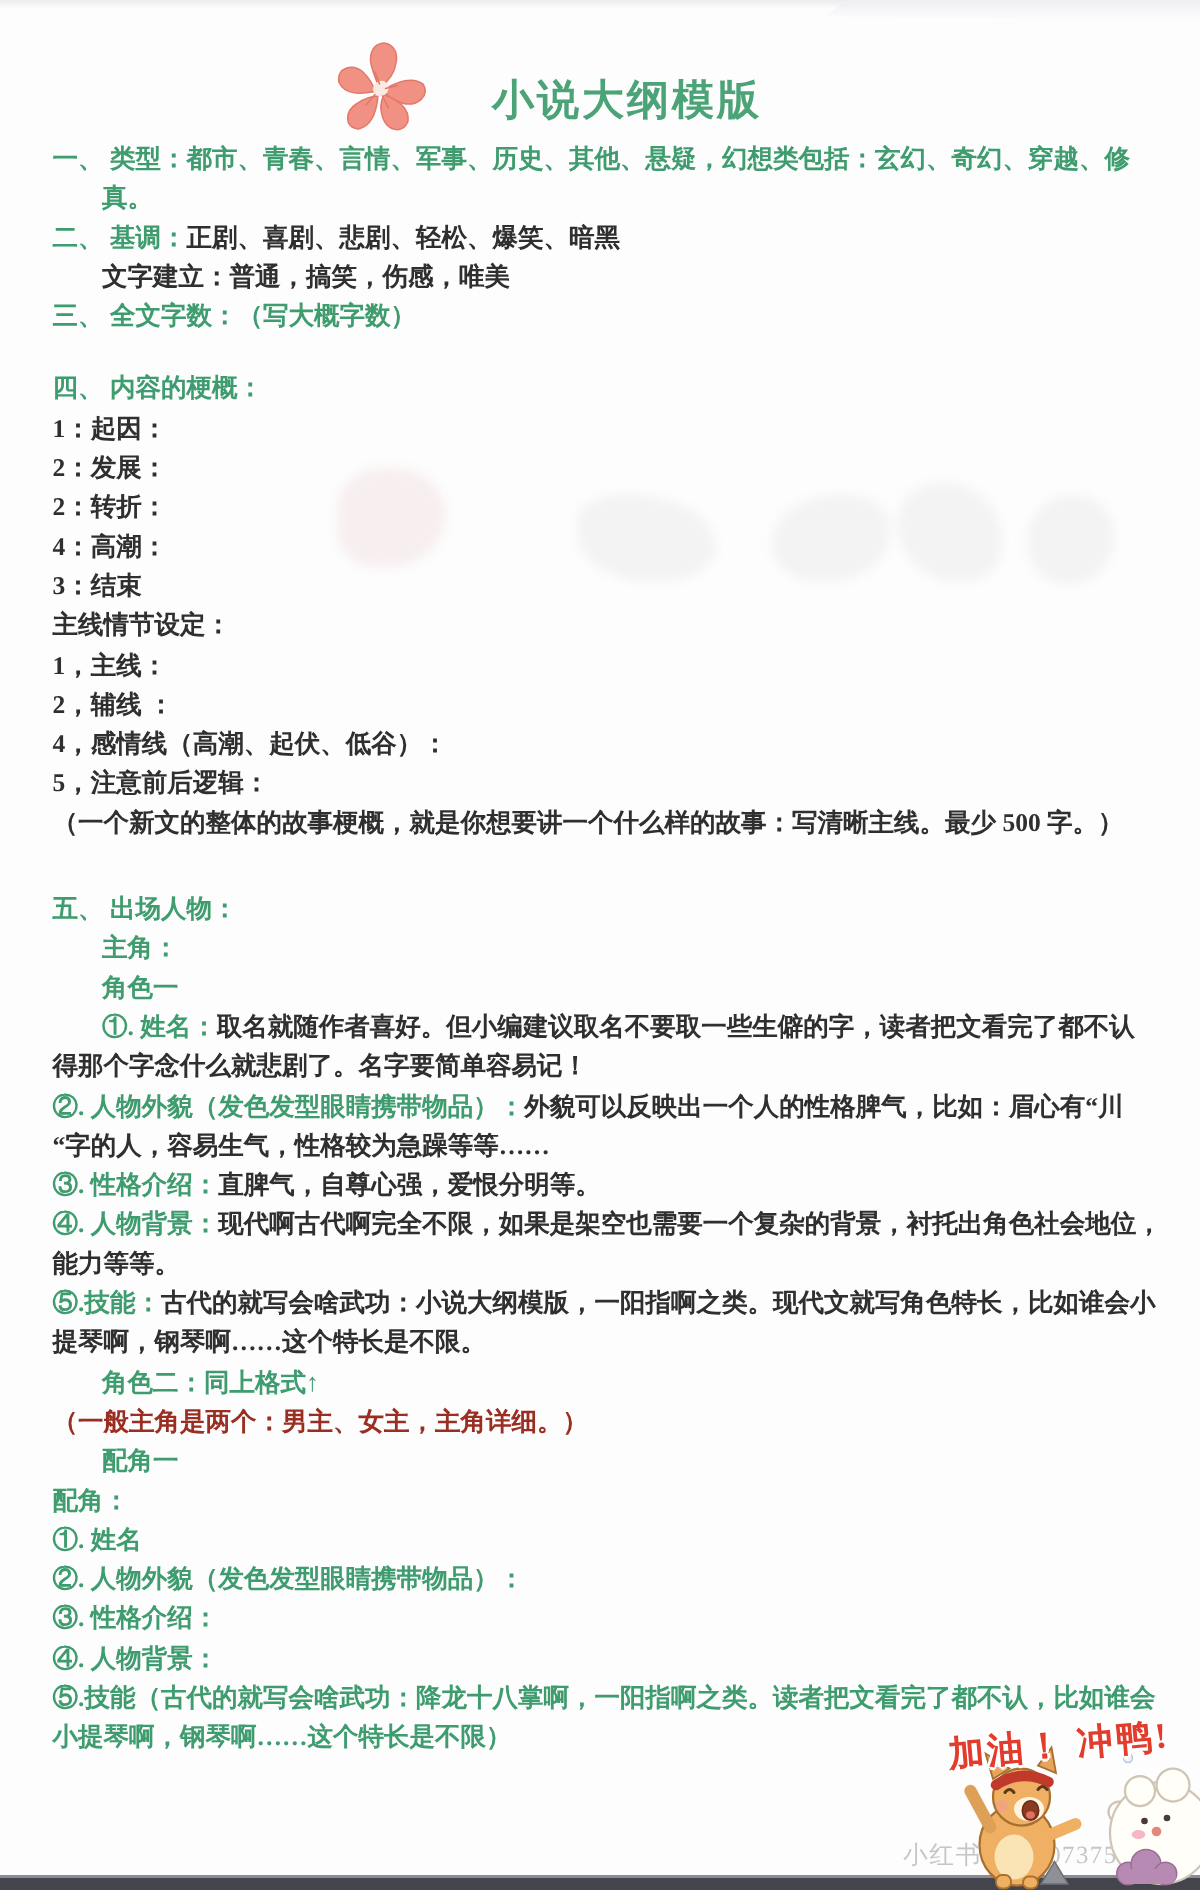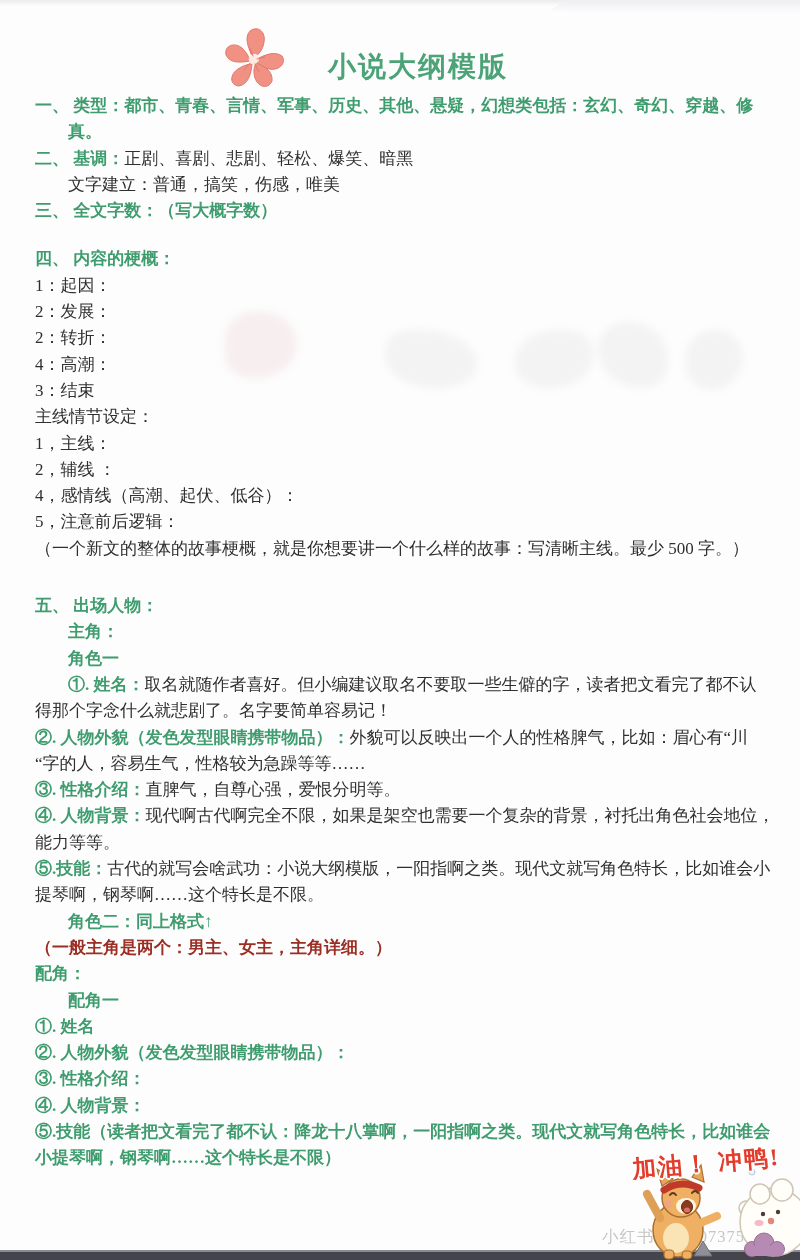--- a/index.html
+++ b/index.html
@@ -45,21 +45,21 @@
   
   .doc{
     position:absolute;left:35px;top:93px;width:752px;
     font-size:17px;color:var(--black);
   }
   .line{line-height:26.3px;white-space:nowrap;}
   .line.ind{padding-left:33px;}
   .line.sp1{margin-top:31px;}
   .line.sp2{margin-top:22px;}
   .s-g{color:var(--green);font-weight:bold;}
-  .s-k{color:var(--black);}
+  .s-k{color:var(--black);font-weight:bold;}
   .s-r{color:var(--red);font-weight:bold;}
   
   .wm{position:absolute;filter:blur(4px);pointer-events:none;}
   .wm-1{left:225px;top:312px;width:72px;height:66px;background:rgba(236,205,210,.30);border-radius:46% 54% 60% 40%;}
   .wm-2{left:385px;top:330px;width:92px;height:58px;background:rgba(214,209,214,.22);border-radius:30% 60% 40% 55%;}
   .wm-3{left:515px;top:330px;width:78px;height:58px;background:rgba(214,209,214,.22);border-radius:55% 35% 55% 40%;}
   .wm-4{left:598px;top:322px;width:70px;height:66px;background:rgba(214,209,214,.22);border-radius:40% 55% 35% 60%;}
   .wm-5{left:685px;top:330px;width:58px;height:60px;background:rgba(214,209,214,.22);border-radius:50% 45% 55% 45%;}
   
   .account-wm{
@@ -132,27 +132,27 @@
       <div class="line"><span class="s-k">得那个字念什么就悲剧了。名字要简单容易记！</span></div>
       <div class="line"><span class="s-g">②. 人物外貌（发色发型眼睛携带物品）：</span><span class="s-k">外貌可以反映出一个人的性格脾气，比如：眉心有“川</span></div>
       <div class="line"><span class="s-k">“字的人，容易生气，性格较为急躁等等……</span></div>
       <div class="line"><span class="s-g">③. 性格介绍：</span><span class="s-k">直脾气，自尊心强，爱恨分明等。</span></div>
       <div class="line"><span class="s-g">④. 人物背景：</span><span class="s-k">现代啊古代啊完全不限，如果是架空也需要一个复杂的背景，衬托出角色社会地位，</span></div>
       <div class="line"><span class="s-k">能力等等。</span></div>
       <div class="line"><span class="s-g">⑤.技能：</span><span class="s-k">古代的就写会啥武功：小说大纲模版，一阳指啊之类。现代文就写角色特长，比如谁会小</span></div>
       <div class="line"><span class="s-k">提琴啊，钢琴啊……这个特长是不限。</span></div>
       <div class="line ind"><span class="s-g">角色二：同上格式↑</span></div>
       <div class="line"><span class="s-r">（一般主角是两个：男主、女主，主角详细。）</span></div>
+      <div class="line ind"><span class="s-g">配角一</span></div>
       <div class="line"><span class="s-g">配角：</span></div>
-      <div class="line ind"><span class="s-g">配角一</span></div>
       <div class="line"><span class="s-g">①. 姓名</span></div>
       <div class="line"><span class="s-g">②. 人物外貌（发色发型眼睛携带物品）：</span></div>
       <div class="line"><span class="s-g">③. 性格介绍：</span></div>
       <div class="line"><span class="s-g">④. 人物背景：</span></div>
-      <div class="line"><span class="s-g">⑤.技能（读者把文看完了都不认：降龙十八掌啊，一阳指啊之类。现代文就写角色特长，比如谁会</span></div>
+      <div class="line"><span class="s-g">⑤.技能（古代的就写会啥武功：降龙十八掌啊，一阳指啊之类。读者把文看完了都不认，比如谁会</span></div>
       <div class="line"><span class="s-g">小提琴啊，钢琴啊……这个特长是不限）</span></div>
     </div>
 
   <div class="account-wm">小红书号：40737555</div>
 
   <svg class="sticker" viewBox="0 0 200 124">
 
     <polygon points="94,120 112,120 103,105" fill="#8f8f98" stroke="#6f6f78" stroke-width="1"></polygon>
 
     <g>

